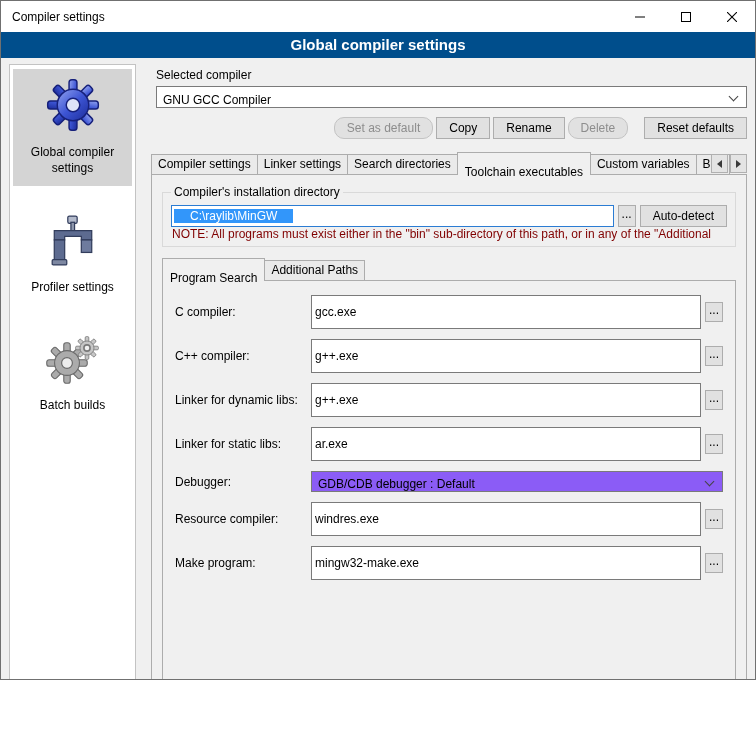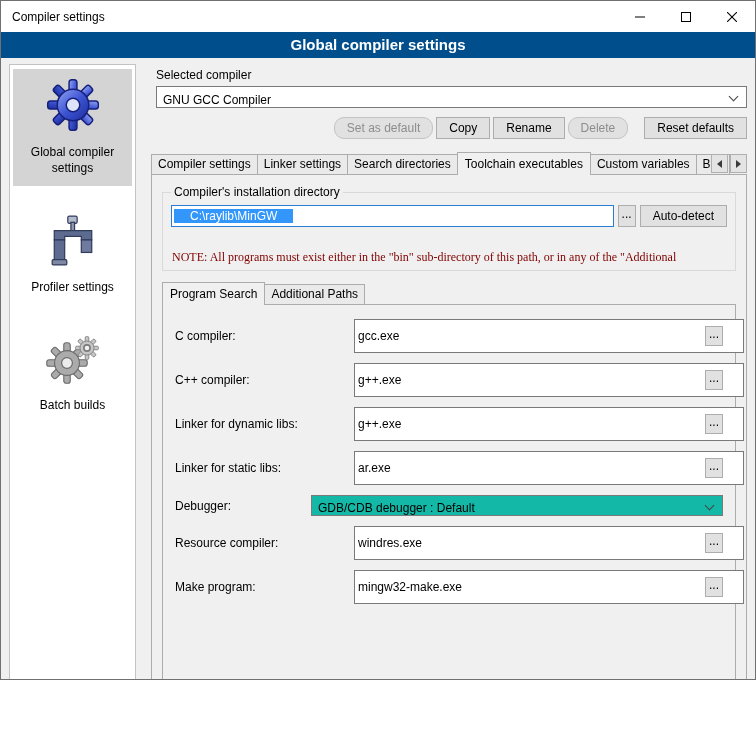--- a/index.html
+++ b/index.html
@@ -63,32 +63,32 @@
     border:1px solid #7A7A7A; background:#fff;
     display:flex; align-items:flex-end;
     padding:0 24px 0 6px; white-space:nowrap; overflow:hidden;
   }
   .combo::after {
     content:""; position:absolute; right:9px; top:6px;
     width:6px; height:6px;
     border-right:1px solid #444; border-bottom:1px solid #444;
     transform:rotate(45deg);
   }
-  .combo.gray { background:#14b8a6; }
+  .combo.gray { background:#8b5cf6; }
   .main-combo { margin:0 0 0 10px; }
   
   .tabstrip { position:relative; display:flex; align-items:flex-end; height:23px; margin:12px 0 0 5px; }
   .tab {
     height:20px; line-height:19px; padding:0 6px;
     background:#EAEAEA; border:1px solid #ACACAC; border-bottom:none;
     white-space:nowrap;
   }
   .tab + .tab { margin-left:-1px; }
   .tab.active {
-    height:23px; line-height:22px; padding:0 7px;
+    height:23px; line-height:22px; padding:8px 7px;
     background:#F0F0F0; margin-bottom:-1px;
     position:relative; z-index:3;
   }
   .tab.cut { max-width:34px; overflow:hidden; }
   .tabnav { position:absolute; right:0; bottom:1px; display:flex; gap:2px; z-index:4; }
   .navbtn { width:17px; height:19px; background:#E4E4E4; border:1px solid #B0B0B0; display:flex; align-items:center; justify-content:center; }
   .tri-left { width:0; height:0; border-top:4px solid transparent; border-bottom:4px solid transparent; border-right:5px solid #3a3a3a; }
   .tri-right { width:0; height:0; border-top:4px solid transparent; border-bottom:4px solid transparent; border-left:5px solid #3a3a3a; }
   .tabpanel {
     position:relative; z-index:1;
@@ -98,34 +98,34 @@
   }
   
   fieldset.group { border:1px solid #D9D9D9; margin:0 2px 6px 2px; padding:6px 8px 4px; }
   fieldset.group legend { padding:0 3px; }
   .dirrow { display:flex; gap:4px; align-items:center; }
   .dirbox {
     flex:1; height:22px; border:1px solid #2B7CD3; background:#fff;
     display:flex; align-items:center; padding:0 2px; overflow:hidden; white-space:nowrap;
   }
   .dirbox .sel { background:#3296FA; color:#fff; padding:0 16px; }
-  .note { color:#800000; margin:23px 1px 1px; white-space:nowrap; overflow:hidden;font-family:Liberation Serif, serif; }
+  .note { color:#800000; margin:0 1px 1px; white-space:nowrap; overflow:hidden; }
   
   .subtabs { margin:10px 0 0 2px; }
   .subpanel {
     position:relative; z-index:1;
     margin:0 2px 0 2px; height:412px;
     border:1px solid #ACACAC; background:#F0F0F0;
     padding:14px 12px 0;
   }
   .frow { display:grid; grid-template-columns:132px 1fr 18px; column-gap:4px; align-items:center; margin-bottom:10px; }
   .tinput {
     width:100%; height:20px;
     border:1px solid #7A7A7A; background:#fff;
-    font-family:inherit; font-size:12px; padding:16px 3px;margin-left:43px;
+    font-family:inherit; font-size:12px; padding:16px 3px;
   }
   .combo.span { grid-column:2 / 4; height:21px; }
   
   .footer { position:absolute; right:8px; bottom:8px; display:flex; gap:9px; }
 </style>
 </head>
 <body>
 
 <div class="window">
 

